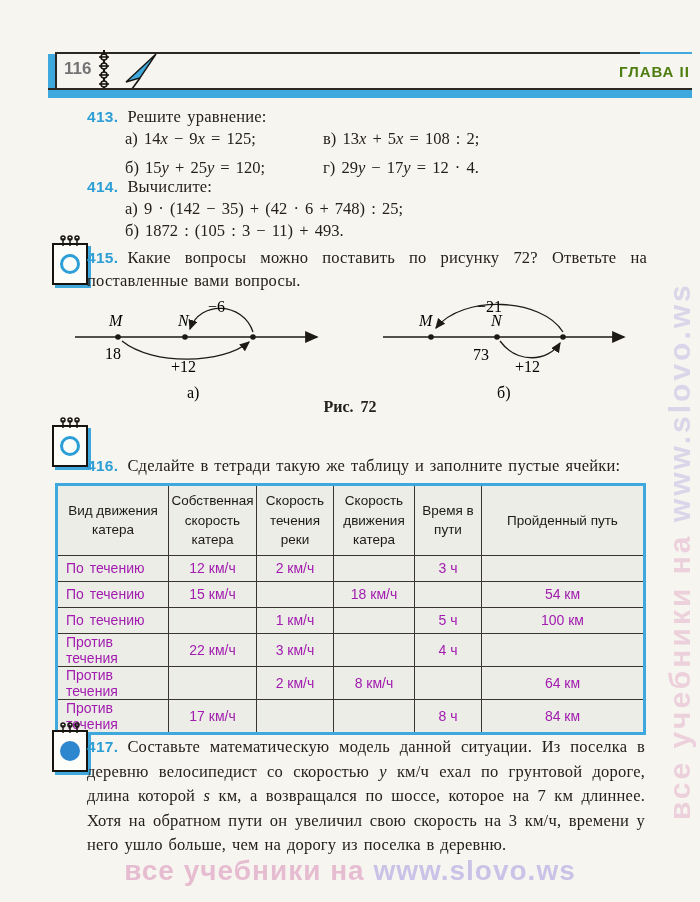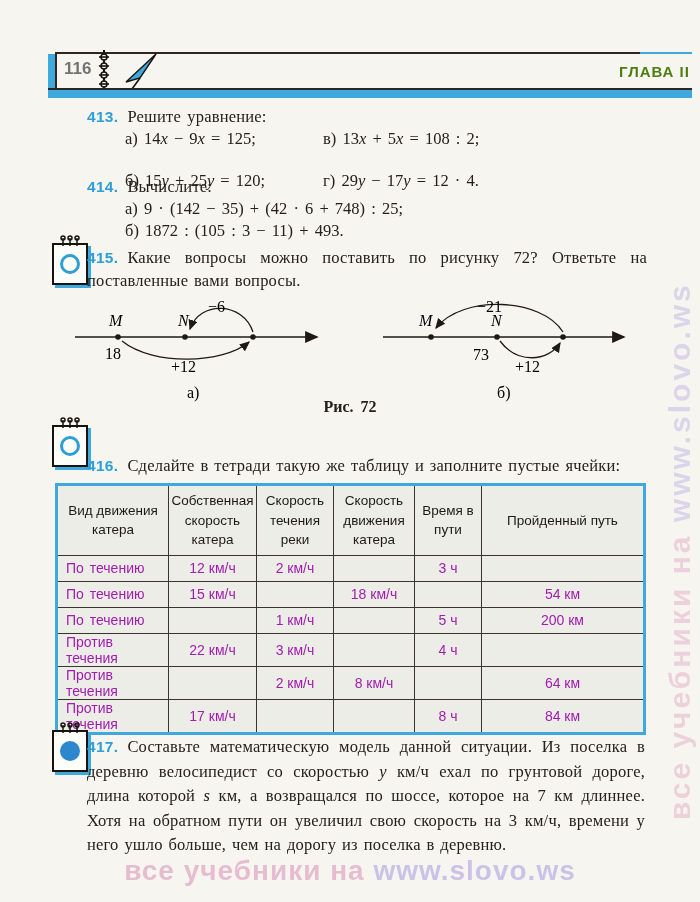--- a/index.html
+++ b/index.html
@@ -20,21 +20,21 @@
   .plane-icon{position:absolute;left:123px;top:52px;}
 
   
   .num{color:#2d9fd6;font-family:"Liberation Sans",sans-serif;font-weight:bold;font-size:15.5px;
        margin-right:9px;letter-spacing:.3px;}
   .serif-txt{font-size:16.5px;word-spacing:2px;letter-spacing:.2px;}
   .prob-head{position:absolute;white-space:nowrap;}
   #p413-head{left:87px;top:107px;}
   #p414-head{left:87px;top:177px;}
   .eq-grid{position:absolute;left:125px;top:128px;display:grid;grid-template-columns:198px auto;
-           row-gap:20px;font-size:16.5px;word-spacing:2px;line-height:22px;}
+           row-gap:7px;font-size:16.5px;word-spacing:2px;line-height:22px;}
   .eq-list{position:absolute;left:125px;top:198px;font-size:16.5px;word-spacing:2px;line-height:22px;}
   .eq-list div{margin:0;}
   .para{position:absolute;text-align:justify;font-size:16.5px;word-spacing:1.5px;
         letter-spacing:.2px;line-height:23px;}
   #p415-para{left:87px;top:246px;width:560px;}
   #p416-para{left:87px;top:426px;width:560px;margin-top:28px;}
   #p417-para{left:87px;top:735px;width:558px;line-height:24.5px;}
   i{font-style:italic;}
 
   
@@ -233,21 +233,21 @@
         <td>18 км/ч</td>
         <td></td>
         <td>54 км</td>
       </tr>
       <tr>
         <td class="cell-left">По течению</td>
         <td></td>
         <td>1 км/ч</td>
         <td></td>
         <td>5 ч</td>
-        <td>200 км</td>
+        <td>100 км</td>
       </tr>
       <tr>
         <td class="cell-left">Против течения</td>
         <td>22 км/ч</td>
         <td>3 км/ч</td>
         <td></td>
         <td>4 ч</td>
         <td></td>
       </tr>
       <tr>

